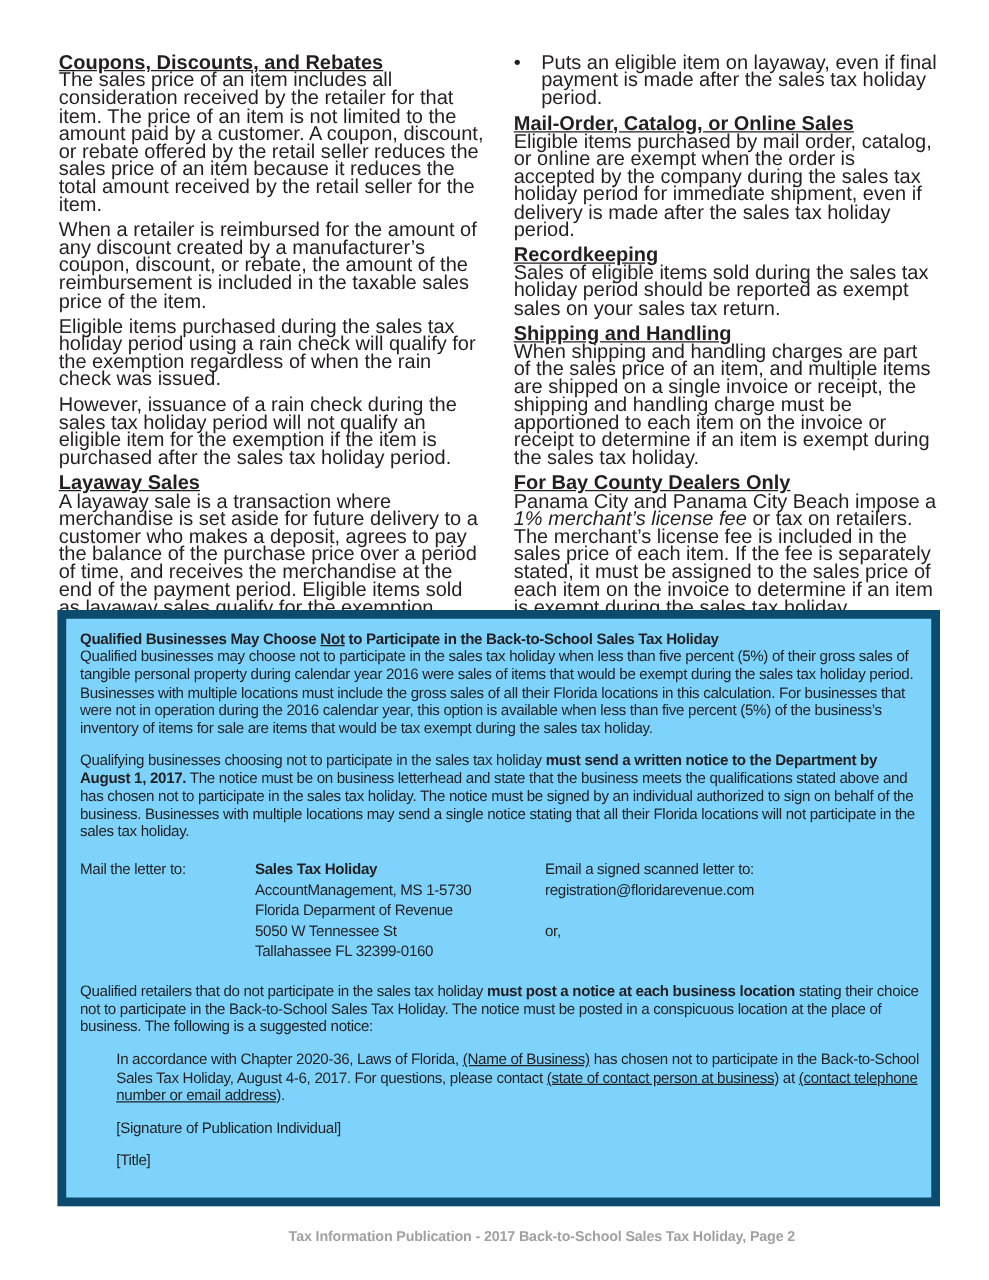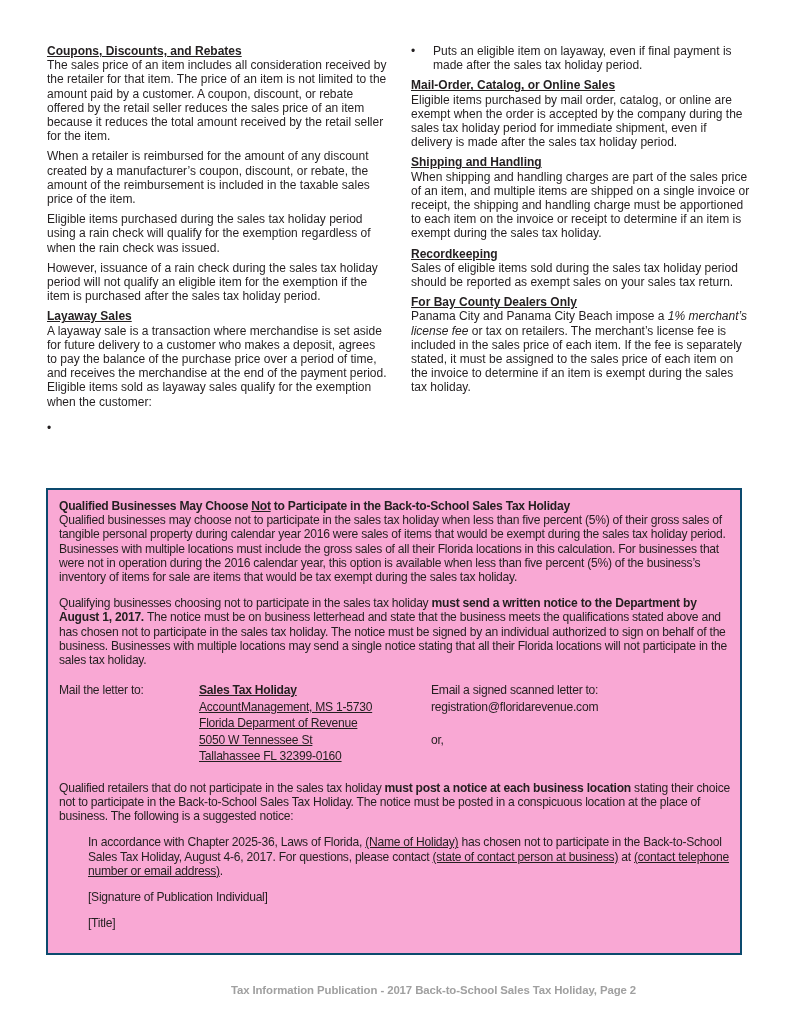--- a/index.html
+++ b/index.html
@@ -1,39 +1,39 @@
 <!DOCTYPE html>
 <html><head>
 <meta charset="utf-8">
 <style>
   html, body { margin: 0; padding: 0; background: #ffffff; }
   body { width: 791px; height: 1024px; position: relative; overflow: hidden;
          font-family: "Liberation Sans", sans-serif; color: #231f20; }
-  .col { position: absolute; top: 44px; font-size: 12px; line-height: 14.2px; }
+  .col { position: absolute; top: 44px; font-size: 16px; line-height: 14.2px; }
   .col.left { left: 47px; width: 340px; }
   .col.right { left: 411px; width: 340px; }
   .sec-title { font-weight: bold; text-decoration: underline; text-underline-offset: 1px; margin: 0; }
   .para { margin: 0 0 6px 0; }
   .sec { margin-bottom: 6px; }
   .bullets { list-style: none; margin: 0; padding: 0; }
   .bullets li { position: relative; padding-left: 22px; margin: 0; }
   .bullets li .dot { position: absolute; left: 0; top: 0; }
   i.em { font-style: italic; }
 
   .box { position: absolute; left: 46px; top: 488px; width: 692px; height: 463px;
-         background: #f9a8d4; border: 2px solid #0c4a6e; box-sizing: content-box; }
+         background: #7dd3fc; border: 7px solid #0c4a6e; box-sizing: content-box; }
   .box-inner { position: absolute; left: 11px; top: 9px; width: 676px;
                font-family: "Liberation Sans", sans-serif; font-size: 12.1px; line-height: 14.2px;
                letter-spacing: -0.25px; }
   .box-title { font-weight: bold; margin: 0; }
   .box-title u { text-underline-offset: 1px; }
   .box p { margin: 0 0 12px 0; }
   .mail { display: flex; margin: 15px 0 16px 0; line-height: 16.5px; }
   .mail .c1 { width: 140px; }
-  .mail .c2 { width: 232px; text-decoration: underline; }
+  .mail .c2 { width: 232px; }
   .mail .c3 { width: 300px; }
   .mail .bold { font-weight: bold; }
   .notice { padding-left: 29px; }
   .notice u { text-underline-offset: 1px; }
   .footer { position: absolute; top: 984px; left: 0; width: 791px; text-align: center;
             font-size: 11.4px; font-weight: bold; color: #a0a0a0; letter-spacing: -0.1px; padding-left: 38px; }
 </style>
 </head>
 <body>
 
@@ -63,26 +63,26 @@
     <li>
       <span class="dot">•</span>
       <span>Puts an eligible item on layaway, even if final payment is made after the sales tax holiday period.</span>
     </li>
   </ul>
   <div class="sec">
     <p class="sec-title">Mail-Order, Catalog, or Online Sales</p>
     <p class="para">Eligible items purchased by mail order, catalog, or online are exempt when the order is accepted by the company during the sales tax holiday period for immediate shipment, even if delivery is made after the sales tax holiday period.</p>
   </div>
   <div class="sec">
+    <p class="sec-title">Recordkeeping</p>
+    <p class="para">Sales of eligible items sold during the sales tax holiday period should be reported as exempt sales on your sales tax return.</p>
+  </div>
+  <div class="sec">
     <p class="sec-title">Shipping and Handling</p>
     <p class="para">When shipping and handling charges are part of the sales price of an item, and multiple items are shipped on a single invoice or receipt, the shipping and handling charge must be apportioned to each item on the invoice or receipt to determine if an item is exempt during the sales tax holiday.</p>
-  </div>
-  <div class="sec">
-    <p class="sec-title">Recordkeeping</p>
-    <p class="para">Sales of eligible items sold during the sales tax holiday period should be reported as exempt sales on your sales tax return.</p>
   </div>
   <div class="sec">
     <p class="sec-title">For Bay County Dealers Only</p>
     <p class="para"><span>Panama City and Panama City Beach impose a </span><i class="em">1% merchant’s license fee</i><span> or tax on retailers.  The merchant’s license fee is included in the sales price of each item.  If the fee is separately stated, it must be assigned to the sales price of each item on the invoice to determine if an item is exempt during the sales tax holiday.</span></p>
   </div>
 </div>
 
 <div class="box">
   <div class="box-inner">
     <p class="box-title" style="margin:0"><span>Qualified Businesses May Choose </span><u>Not</u><span> to Participate in the Back-to-School Sales Tax Holiday</span></p>
@@ -102,20 +102,20 @@
         <div>Email a signed scanned letter to:</div>
         <div>registration@floridarevenue.com</div>
         <div>&nbsp;</div>
         <div>or,</div>
       </div>
     </div>
 
     <p><span>Qualified retailers that do not participate in the sales tax holiday </span><b>must post a notice at each business location</b><span> stating their choice not to participate in the Back-to-School Sales Tax Holiday.  The notice must be posted in a conspicuous location at the place of business.  The following is a suggested notice:</span></p>
 
     <div class="notice">
-      <p><span>In accordance with Chapter 2025-36, Laws of Florida, </span><u>(Name of Holiday)</u><span> has chosen not to participate in the Back-to-School Sales Tax Holiday, August 4-6, 2017.  For questions, please contact </span><u>(state of contact person at business)</u><span> at </span><u>(contact telephone number or email address)</u><span>.</span></p>
+      <p><span>In accordance with Chapter 2020-36, Laws of Florida, </span><u>(Name of Business)</u><span> has chosen not to participate in the Back-to-School Sales Tax Holiday, August 4-6, 2017.  For questions, please contact </span><u>(state of contact person at business)</u><span> at </span><u>(contact telephone number or email address)</u><span>.</span></p>
       <p>[Signature of Publication Individual]</p>
       <p>[Title]</p>
     </div>
   </div>
 </div>
 
 <div class="footer">Tax Information Publication - 2017 Back-to-School Sales Tax Holiday, Page 2</div>
 
 </body></html>

